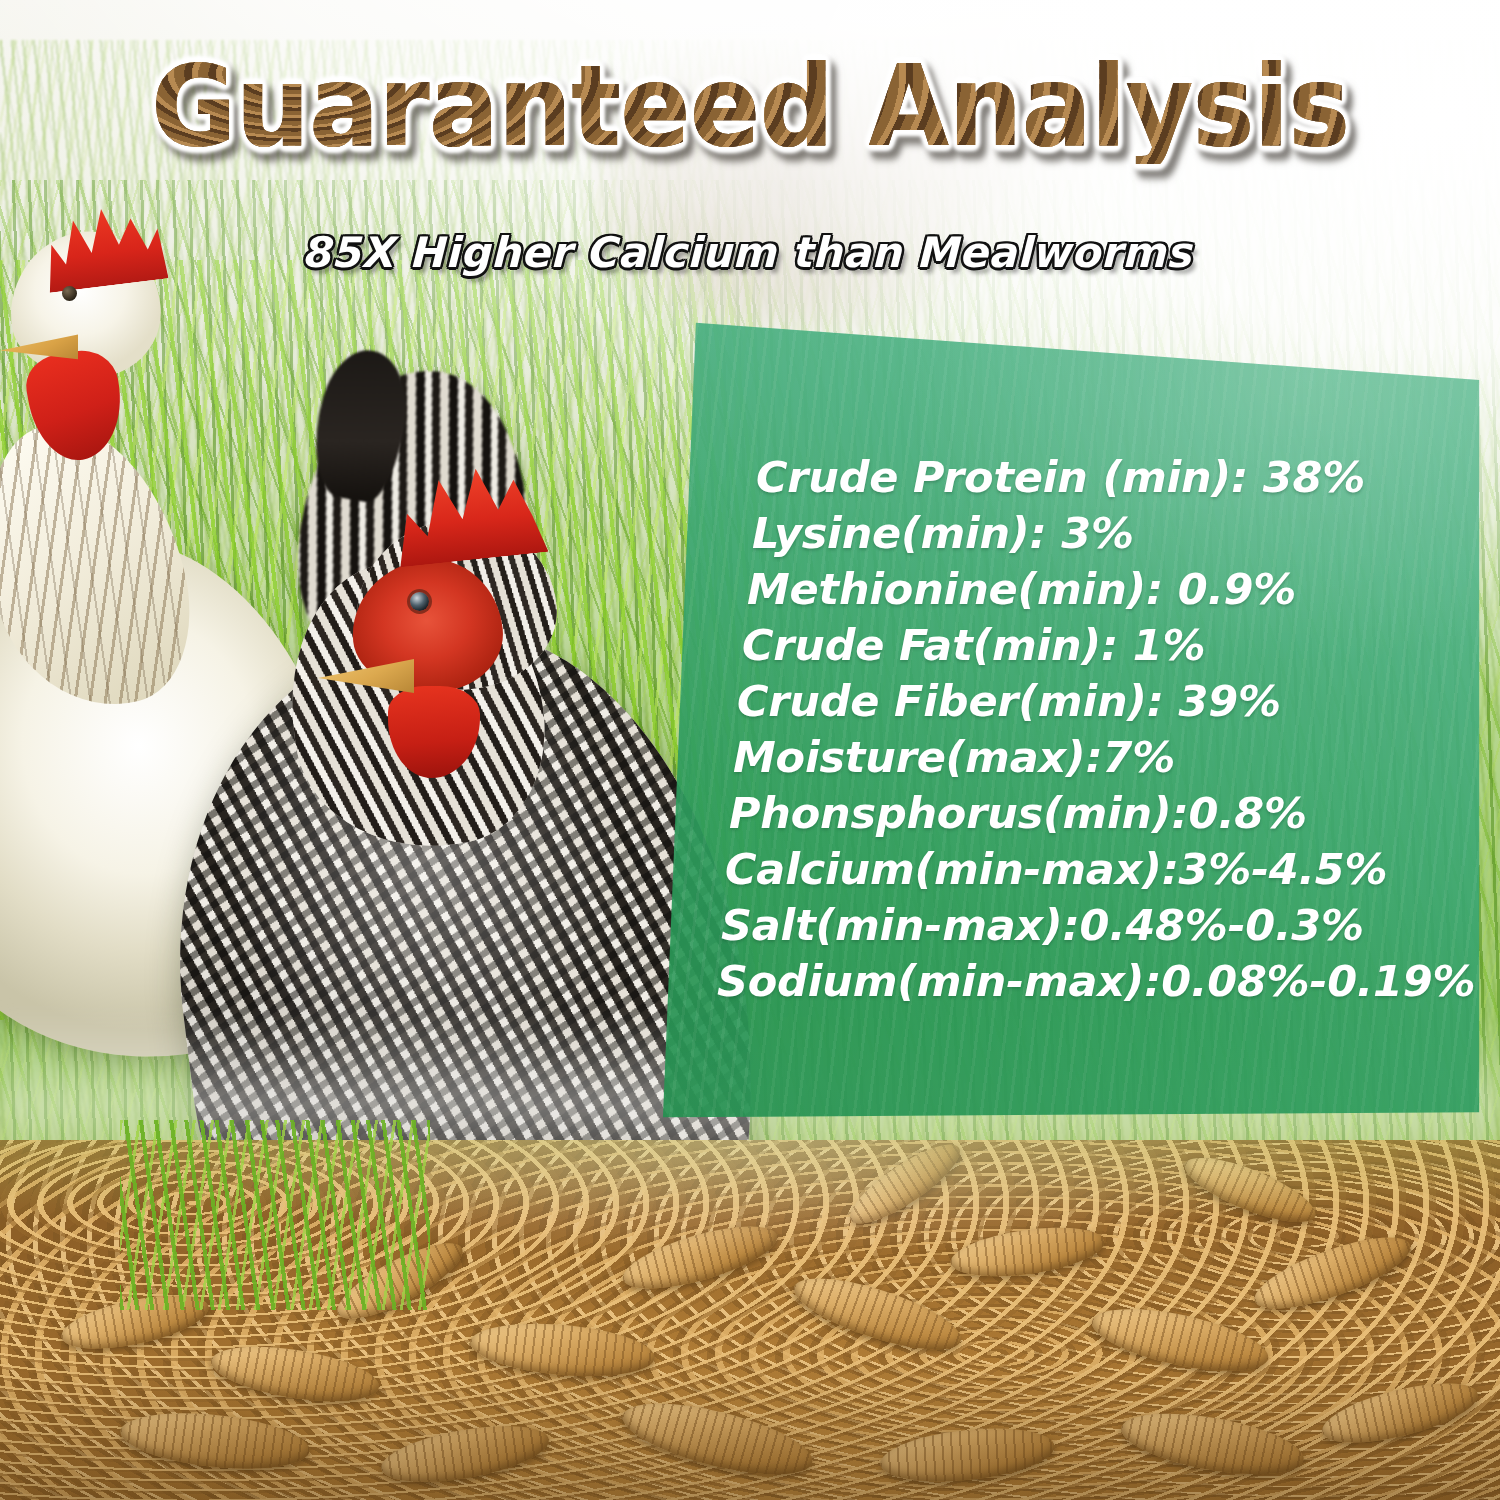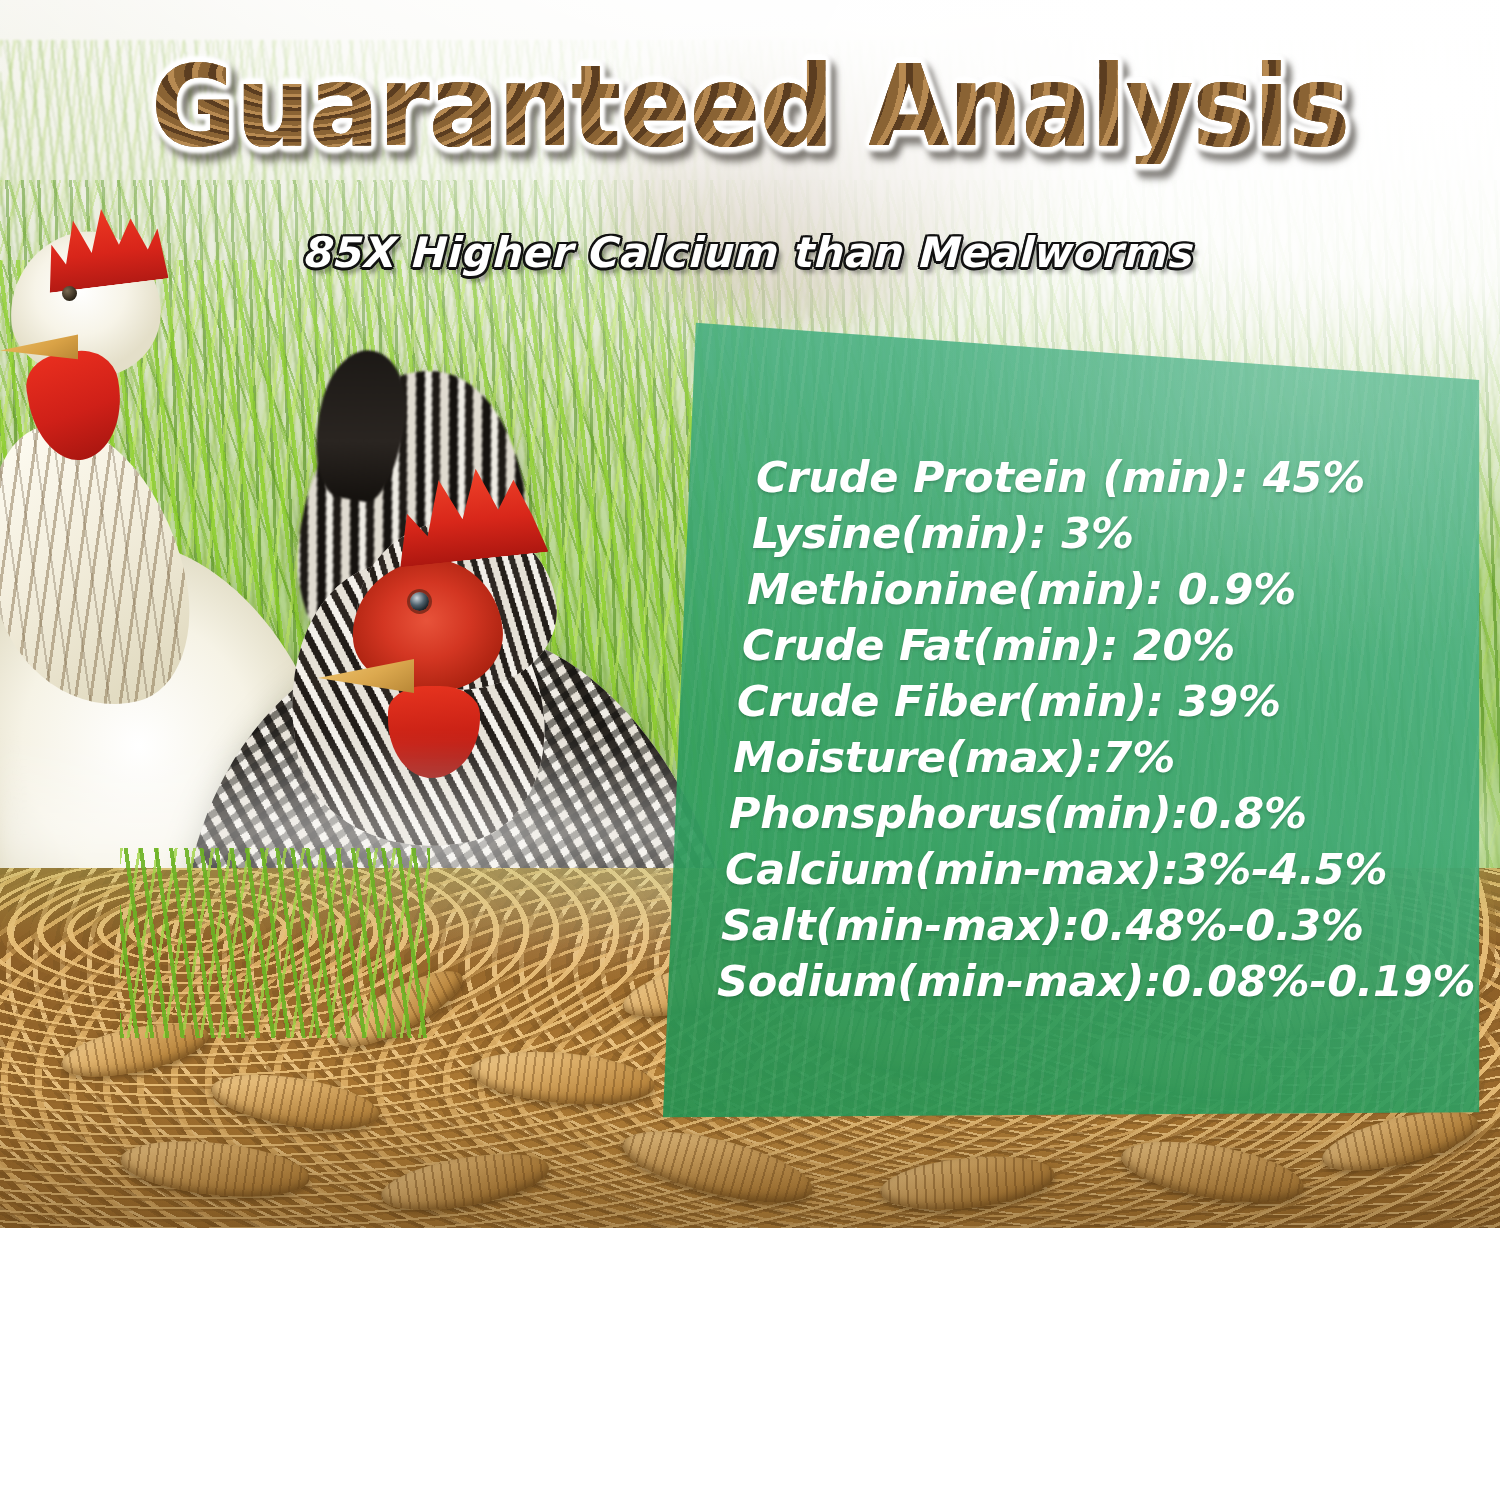--- a/index.html
+++ b/index.html
@@ -1,20 +1,20 @@
 <!DOCTYPE html>
 <html><head>
 <meta charset="utf-8">
 <style>
   html,body{margin:0;padding:0;background:#fff;}
   body{font-family:"Liberation Sans",sans-serif;}
 
   #stage{
     position:relative;
-    width:1500px;height:1228px;
+    width:1500px;height:1500px;
     overflow:hidden;
     background:#0369a1;
   }
 
   
   .bg-layer{position:absolute;inset:0;}
 
   
   .bg-base{
     background:
@@ -421,24 +421,24 @@
   </div>
   <div class="subline-wrap">
     <span class="subline">85X Higher Calcium than Mealworms</span>
   </div>
 
   <div class="panel">
     <div class="panel-sheen"></div>
   </div>
 
   <div class="spec-list">
-    <div class="spec-line sl0">Crude Protein (min):  45%</div>
+    <div class="spec-line sl0">Crude Protein (min):  38%</div>
     <div class="spec-line sl1">Lysine(min):    3%</div>
     <div class="spec-line sl2">Methionine(min):  0.9%</div>
-    <div class="spec-line sl3">Crude Fat(min):  20%</div>
+    <div class="spec-line sl3">Crude Fat(min):  1%</div>
     <div class="spec-line sl4">Crude Fiber(min):  39%</div>
     <div class="spec-line sl5">Moisture(max):7%</div>
     <div class="spec-line sl6">Phonsphorus(min):0.8%</div>
     <div class="spec-line sl7">Calcium(min-max):3%-4.5%</div>
     <div class="spec-line sl8">Salt(min-max):0.48%-0.3%</div>
     <div class="spec-line sl9">Sodium(min-max):0.08%-0.19%</div>
   </div>
 
 </div>
 

